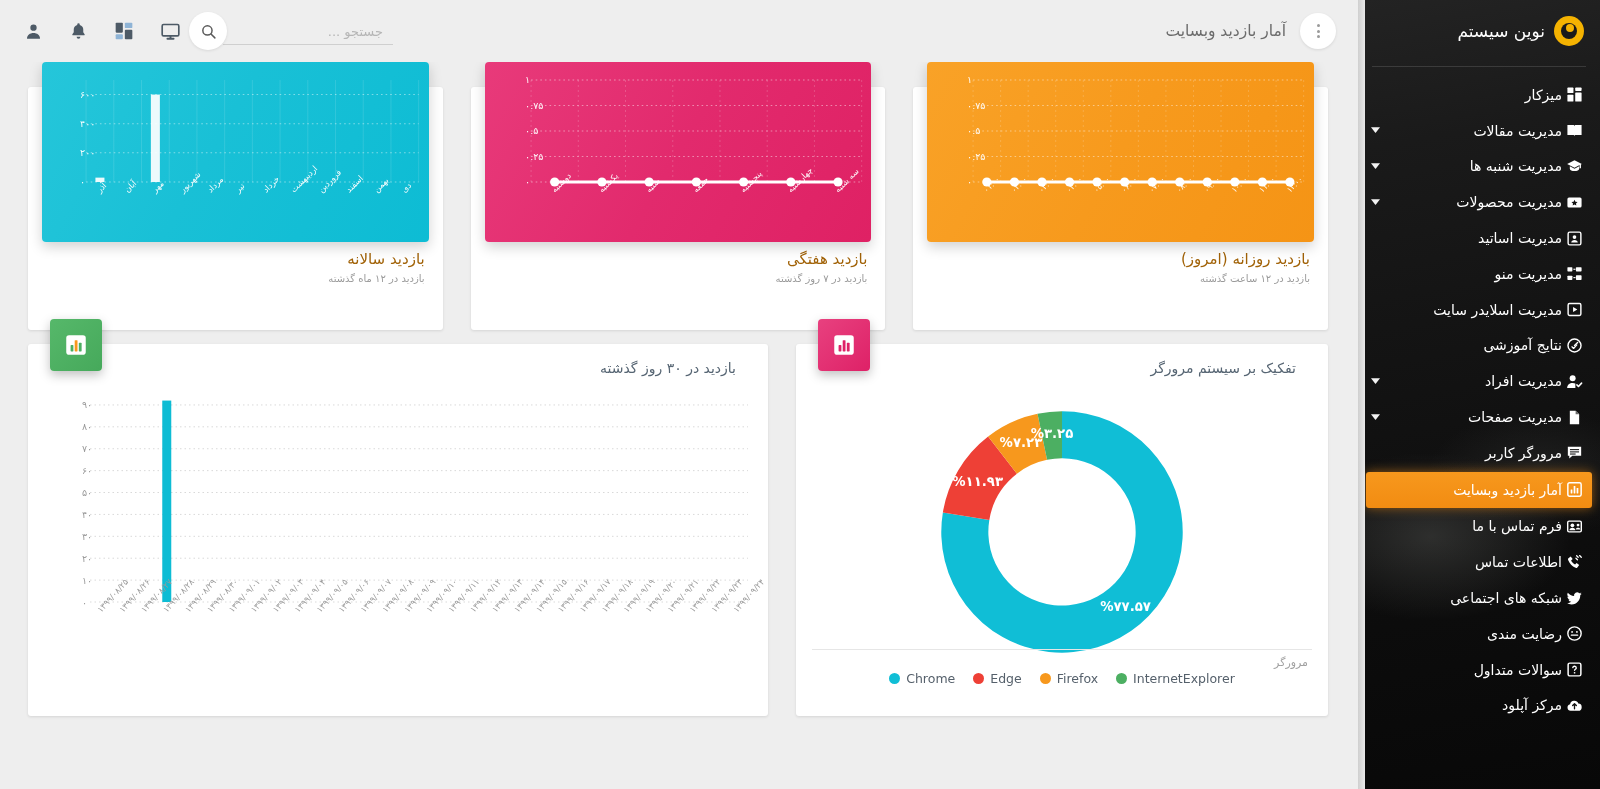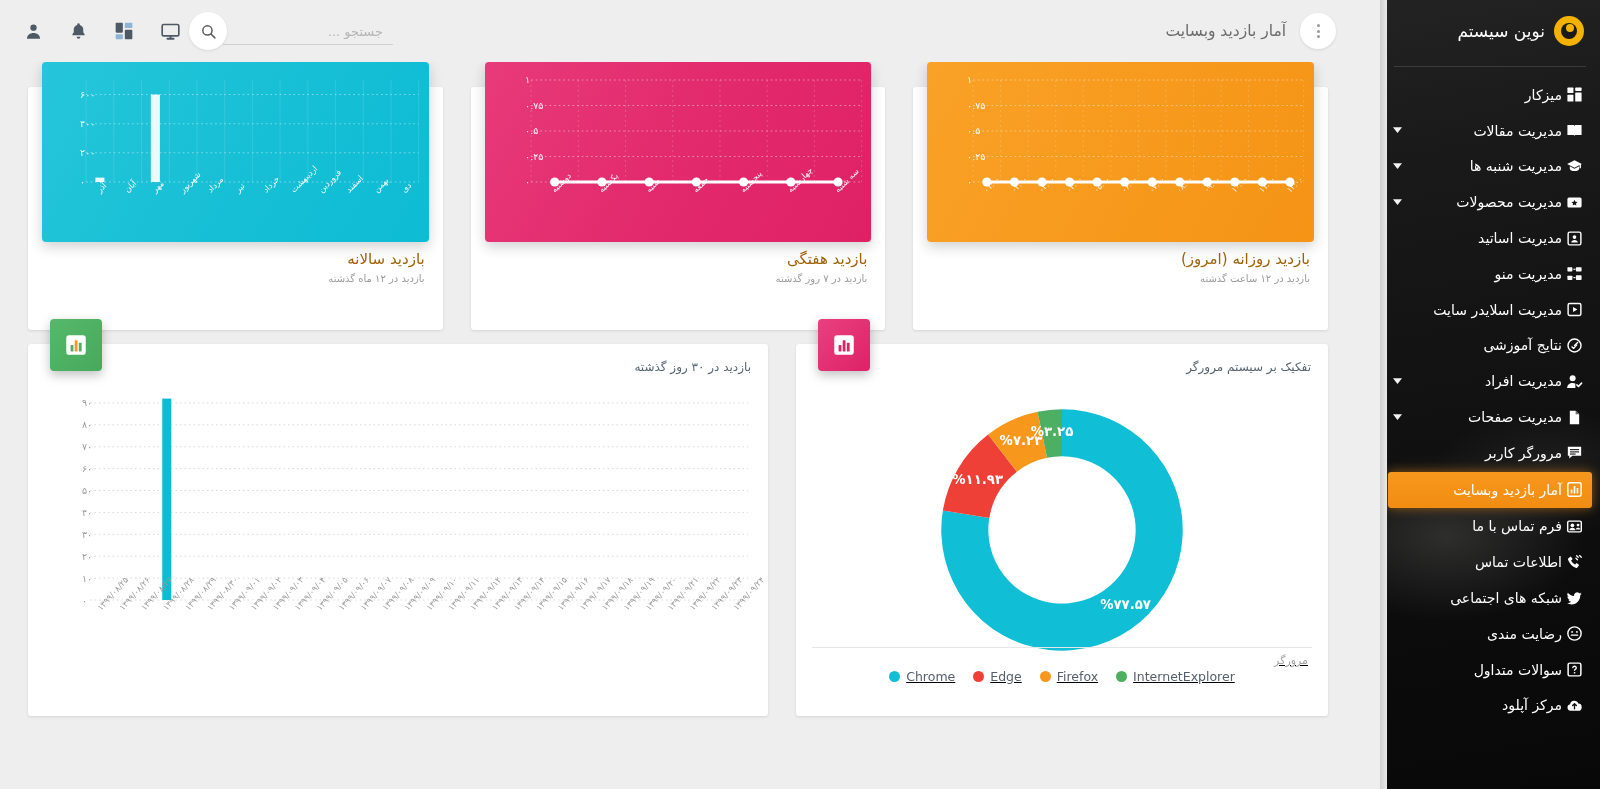--- a/index.html
+++ b/index.html
@@ -8,21 +8,21 @@
     width: 1600px; height: 789px;
     overflow: hidden;
     background: #eeeeee;
     font-family: "DejaVu Sans", "Liberation Sans", sans-serif;
   }
   body { position: relative; }
 
   
   #sidebar {
     position: absolute; top: 0; right: 0;
-    width: 220px; height: 789px;
+    width: 242px; height: 789px;
     background: #131313;
     overflow: hidden;
     z-index: 40;
   }
   #sidebar::before {
     content: ""; position: absolute; inset: 0;
     background:
       radial-gradient(ellipse 200px 120px at 30% 68%, rgba(120,122,118,0.30), rgba(0,0,0,0) 70%),
       radial-gradient(ellipse 160px 90px at 75% 60%, rgba(90,92,90,0.22), rgba(0,0,0,0) 70%),
       linear-gradient(170deg, #232323 0%, #1a1a1a 18%, #141414 40%, #0d0d0d 70%, #080808 100%);
@@ -190,26 +190,26 @@
   .panel-right { flex: 1 1 auto; }
   .panel-badge {
     position: absolute; top: -25px; left: 22px;
     width: 52px; height: 52px; border-radius: 4px;
     display: flex; align-items: center; justify-content: center;
     box-shadow: 0 4px 11px rgba(0,0,0,0.25);
   }
   .badge-green { background: linear-gradient(135deg, #56b86a, #46a95b); }
   .badge-pink  { background: linear-gradient(135deg, #e8417f, #de2167); }
   .panel-title {
-    text-align: right; padding: 16px 17px 0 20px;
-    font-size: 12px; color: #566573;
+    text-align: right; padding: 16px 32px 0 20px;
+    font-size: 14px; color: #566573;
   }
   .panel-body { position: relative; height: 318px; }
 
-  .donut-legend-area { position: absolute; left: 0; right: 0; bottom: 8px; padding: 0 16px; text-decoration: underline; }
+  .donut-legend-area { position: absolute; left: 0; right: 0; bottom: 8px; padding: 0 16px; }
   .legend-divider { height: 1px; background: #e6e6e6; margin-bottom: 6px; }
   .legend-caption { text-align: right; font-size: 11px; color: #a0a0a0; padding-right: 4px; margin-bottom: 2px;}
   .legend-items {
     display: flex; flex-direction: row-reverse; justify-content: center;
     gap: 18px; align-items: center;
   }
   .legend-item { display: flex; flex-direction: row-reverse; align-items: center; gap: 6px; cursor: pointer; }
   .legend-dot { width: 11px; height: 11px; border-radius: 50%; flex: 0 0 auto; }
   .legend-text { font-size: 12.5px; color: #55606b; direction: ltr; }
 </style>

